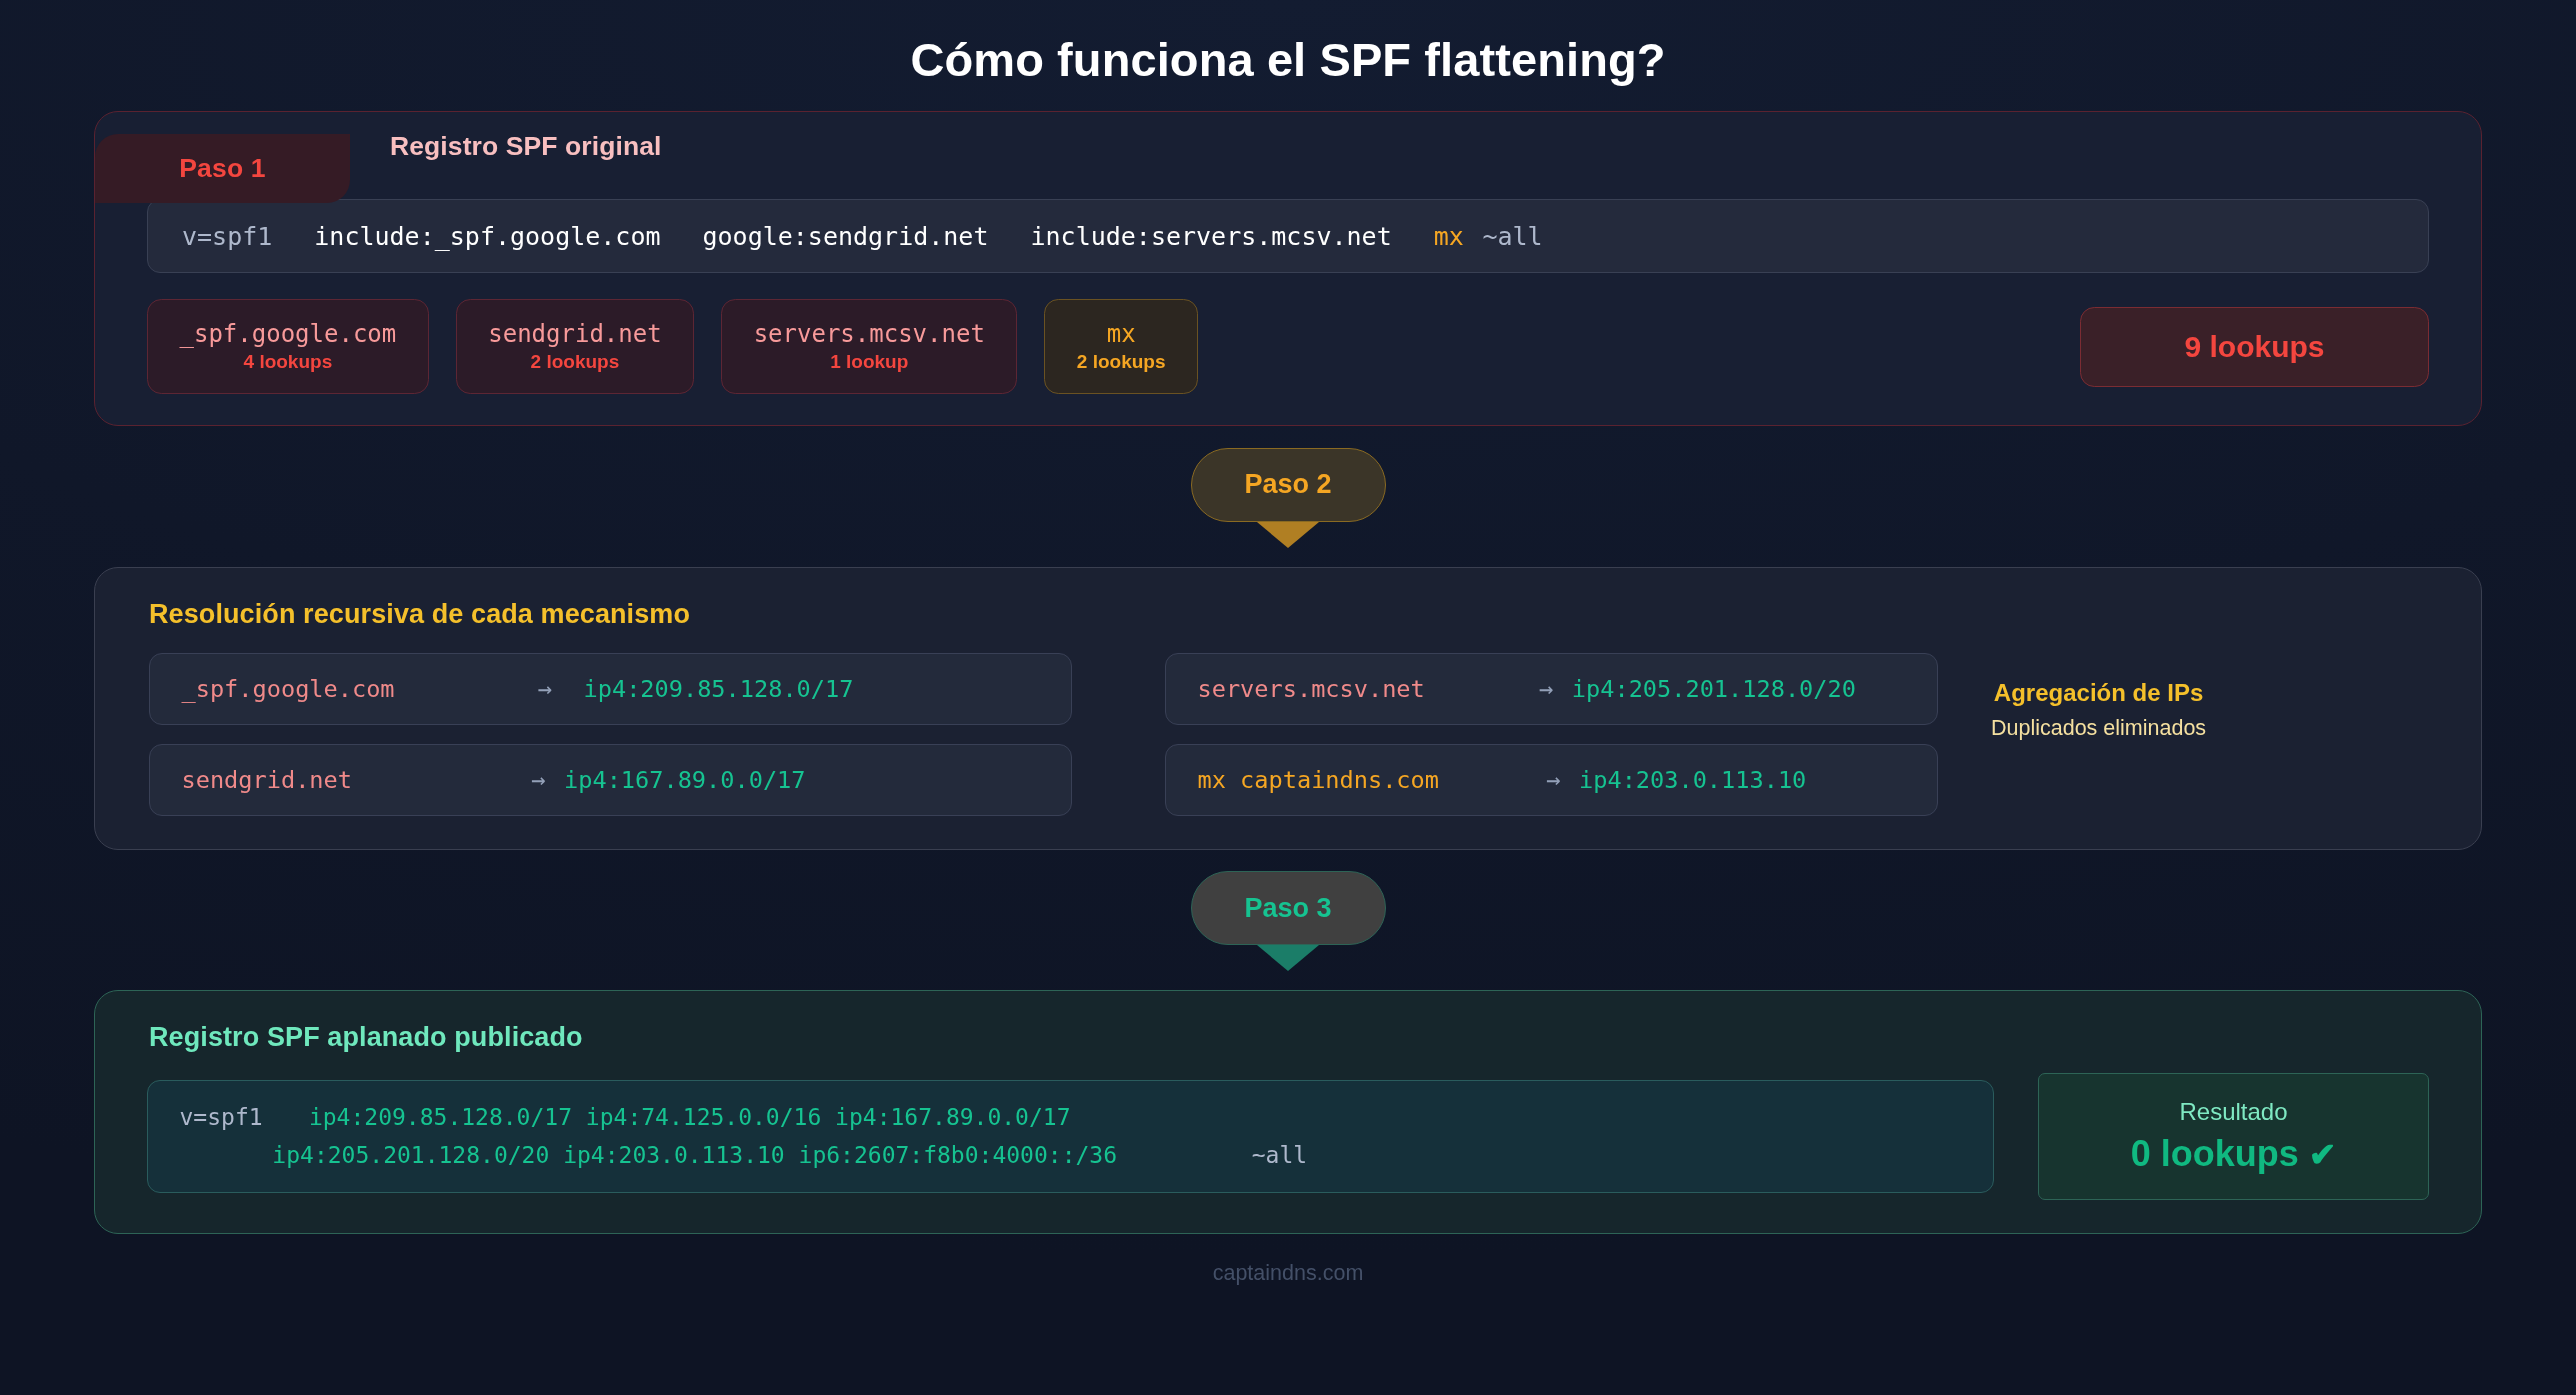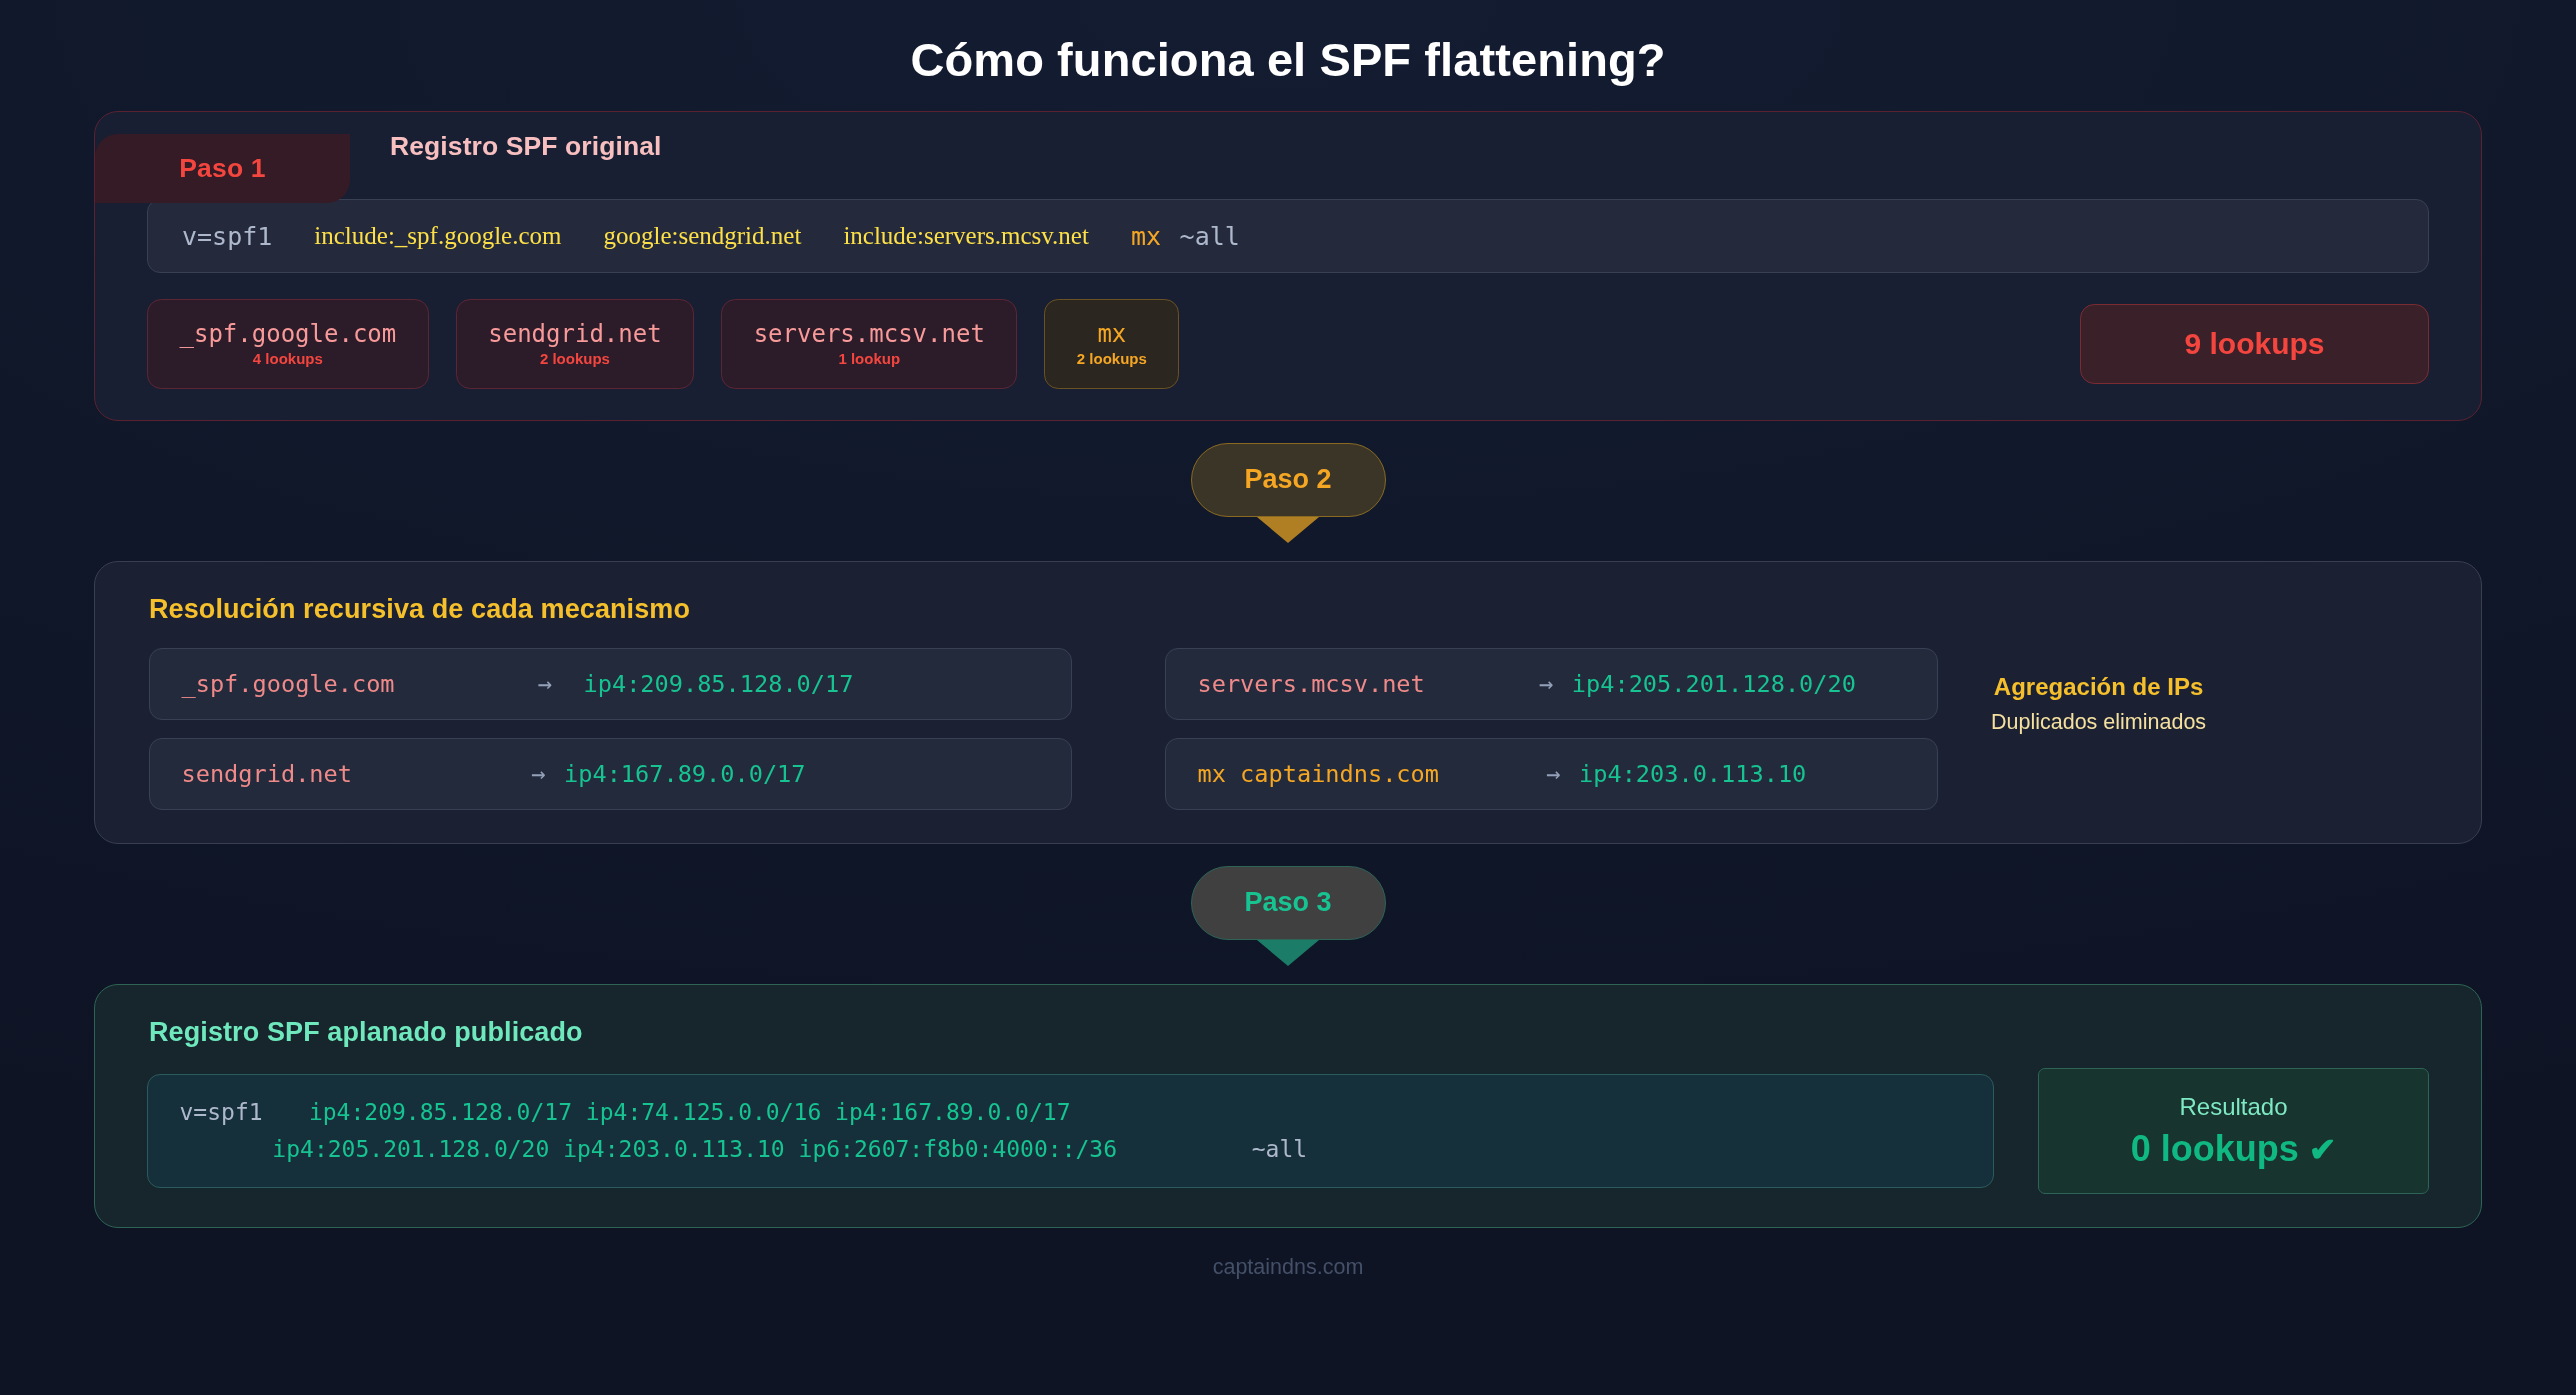--- a/index.html
+++ b/index.html
@@ -97,21 +97,21 @@
     border-radius: 13px;
     height: 74px;
     display: flex;
     align-items: center;
     padding: 0 34px;
     font-family: "DejaVu Sans Mono", monospace;
     font-size: 25px;
     white-space: nowrap;
   }
   .tok-v     { color: #aeb8cc; }
-  .tok-inc   { color: #fde047; font-family: Liberation Serif, serif; }
+  .tok-inc   { color: #ffffff; }
   .tok-mx    { color: #f5a623; }
   .tok-all   { color: #aeb8cc; }
   .sp-lg { display: inline-block; width: 42px; }
   .sp-md { display: inline-block; width: 31.5px; }
   .sp-sm { display: inline-block; width: 18.6px; }
 
   
   .chip-row {
     display: flex;
     align-items: stretch;
@@ -127,21 +127,21 @@
   .chip-red {
     background: #2c1b28;
     border: 1.4px solid #5d2634;
   }
   .chip-amber {
     background: #2c2620;
     border: 1.4px solid #6a5222;
   }
   .chip-domain { font-size: 24px; color: #f89a9a; line-height: 1.25; }
   .chip-domain.amber { color: #f5a623; }
-  .chip-count  { font-size: 15px; color: #f4463f; font-family: "Liberation Sans", sans-serif; font-weight: bold; line-height: 1.35; }
+  .chip-count  { font-size: 19px; color: #f4463f; font-family: "Liberation Sans", sans-serif; font-weight: bold; line-height: 1.35; }
   .chip-count.amber { color: #f5a623; }
 
   .chip-spacer { flex: 1 1 auto; }
 
   .total-badge {
     align-self: center;
     background: #3a2028;
     border: 1.4px solid #7b2c33;
     border-radius: 14.3px;
     min-width: 349px;

